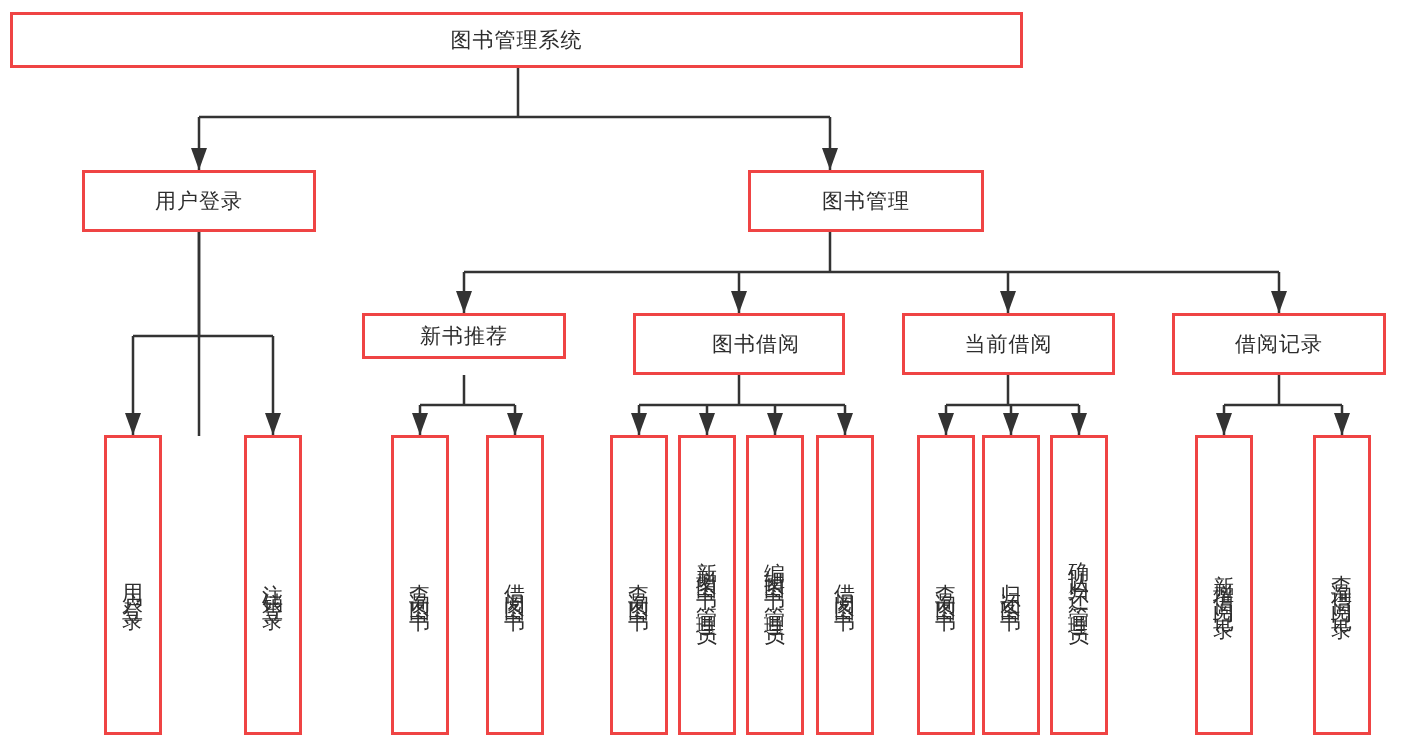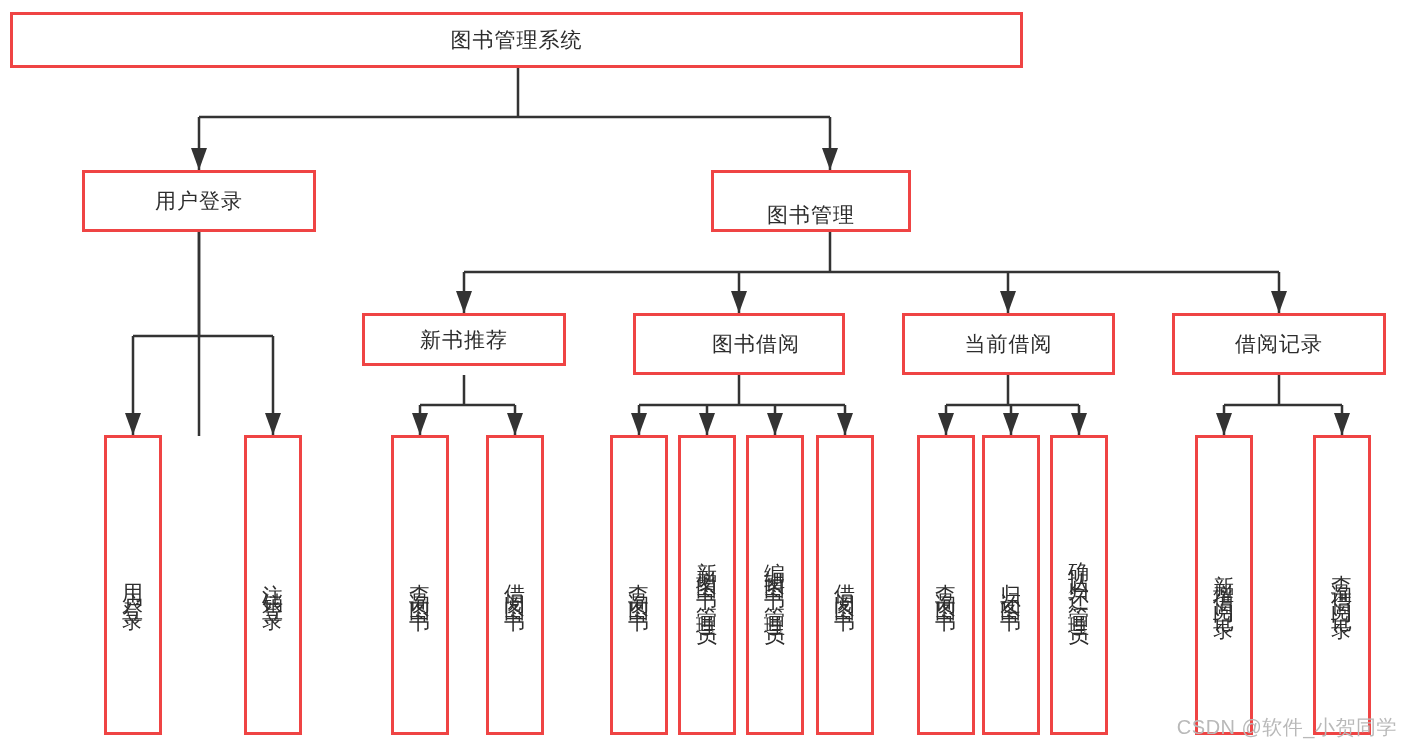--- a/index.html
+++ b/index.html
@@ -40,23 +40,23 @@
     writing-mode: vertical-rl;
     text-orientation: mixed;
     font-size: 21px;
     letter-spacing: 9px;
     line-height: 1;
   }
   
   .n-root      { left: 10px;   top: 12px;  width: 1013px; height: 56px; }
   
   .n-l2-login  { left: 82px;   top: 170px; width: 234px;  height: 62px; }
-  .n-l2-mgmt   { left: 711px;  top: 170px; width: 200px;  height: 62px; align-items: flex-end; }
-  
-  .n-l3-new    { left: 362px;  top: 313px; width: 204px;  height: 53px; }
+  .n-l2-mgmt   { left: 748px;  top: 170px; width: 236px;  height: 62px; }
+  
+  .n-l3-new    { left: 362px;  top: 313px; width: 204px;  height: 46px; }
   .n-l3-borrow { left: 633px;  top: 313px; width: 212px;  height: 62px; padding-left: 34px; }
   .n-l3-cur    { left: 902px;  top: 313px; width: 213px;  height: 62px; }
   .n-l3-rec    { left: 1172px; top: 313px; width: 214px;  height: 62px; }
   
   .leaf { top: 435px; width: 58px; height: 300px; }
   .lf-1  { left: 104px;  }
   .lf-2  { left: 244px;  }
   .lf-3  { left: 391px;  }
   .lf-4  { left: 486px;  }
   .lf-5  { left: 610px;  }
@@ -187,15 +187,14 @@
     <span>确认归还（管理员）</span>
   </div>
 
   <div class="node v leaf lf-12">
     <span>新增借阅记录</span>
   </div>
   <div class="node v leaf lf-13">
     <span>查询借阅记录</span>
   </div>
 
-  <div class="watermark">CSDN @软件_小贺同学</div>
 
 </div>
 
 </body></html>

